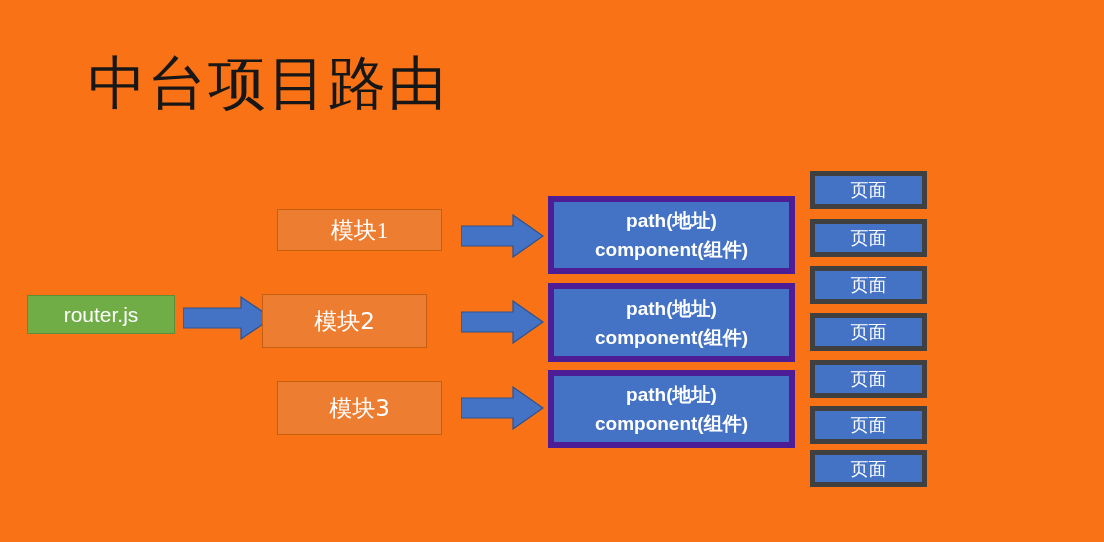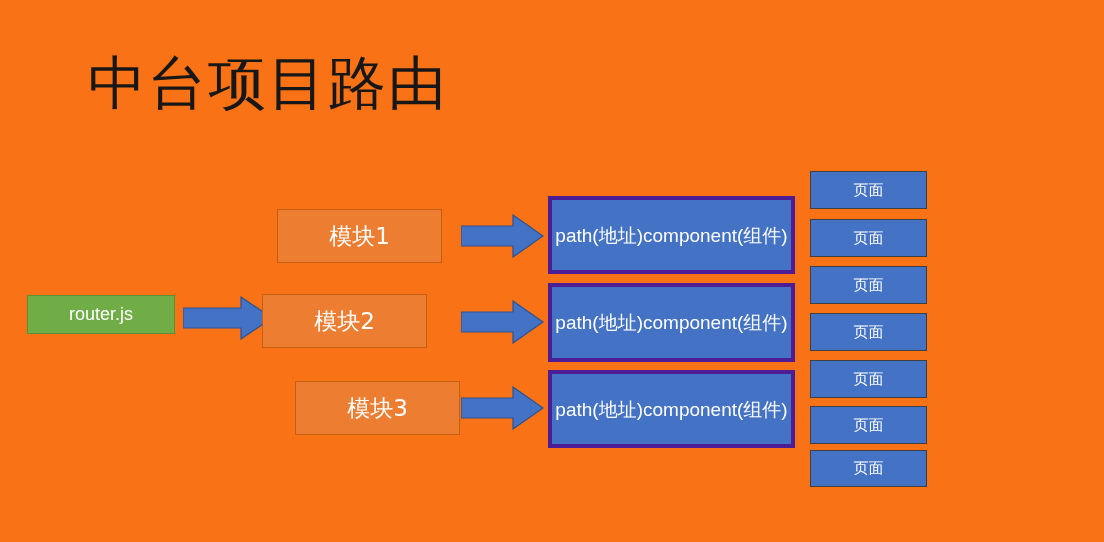--- a/index.html
+++ b/index.html
@@ -41,47 +41,48 @@
     align-items: center;
     justify-content: center;
     text-align: center;
     color: #ffffff;
     white-space: nowrap;
   }
 
   .node-router {
     background: #70AD47;
     border: 1px solid #5B8F38;
-    font-size: 18px;
+    font-size: 21px;
     font-family: "Liberation Sans", sans-serif;
   }
 
   .node-module {
     background: #ED7D31;
     border: 1px solid #C45F12;
     font-size: 23px;
     font-family: "DejaVu Sans", sans-serif;
   }
 
   .node-route {
     background: #4472C4;
-    border: 4px solid #4c1d95;
+    border: 6px solid #4c1d95;
     font-size: 19px;
     line-height: 29px;
     font-family: "Liberation Sans", sans-serif;
-    flex-direction: row;
+    flex-direction: column;
+    font-weight: bold;
   }
   .node-route .line {
     display: block;
   }
 
   .node-page {
     background: #4472C4;
-    border: 1px solid #404040;
-    font-size: 15px;
+    border: 5px solid #404040;
+    font-size: 18px;
     font-family: "DejaVu Sans", sans-serif;
   }
 
   
   .arrow {
     position: absolute;
   }
   .arrow svg {
     display: block;
   }
@@ -96,29 +97,29 @@
   <div class="node node-router" style="left:27px; top:295px; width:148px; height:39px;">
     <span>router.js</span>
   </div>
 
   <div class="arrow" style="left:183px; top:296px; width:90px; height:44px;">
     <svg width="90" height="44" viewBox="0 0 90 44" xmlns="http://www.w3.org/2000/svg">
       <polygon points="0,12 58,12 58,1 89,22 58,43 58,32 0,32" fill="#4472C4" stroke="#2E528F" stroke-width="1.2" stroke-linejoin="miter"></polygon>
     </svg>
   </div>
 
-  <div class="node node-module" style="left:277px; top:209px; width:165px; height:54px;">
+  <div class="node node-module" style="left:277px; top:209px; width:165px; height:42px;font-family:Liberation Serif, serif;">
     <span>模块1</span>
   </div>
 
   <div class="node node-module" style="left:262px; top:294px; width:165px; height:54px;">
     <span>模块2</span>
   </div>
 
-  <div class="node node-module" style="left:277px; top:381px; width:165px; height:54px;margin-left:18px;">
+  <div class="node node-module" style="left:277px; top:381px; width:165px; height:54px;">
     <span>模块3</span>
   </div>
 
   <div class="arrow" style="left:461px; top:214px; width:83px; height:44px;">
     <svg width="83" height="44" viewBox="0 0 83 44" xmlns="http://www.w3.org/2000/svg">
       <polygon points="0,12 52,12 52,1 82,22 52,43 52,32 0,32" fill="#4472C4" stroke="#2E528F" stroke-width="1.2" stroke-linejoin="miter"></polygon>
     </svg>
   </div>
 
   <div class="arrow" style="left:461px; top:300px; width:83px; height:44px;">

